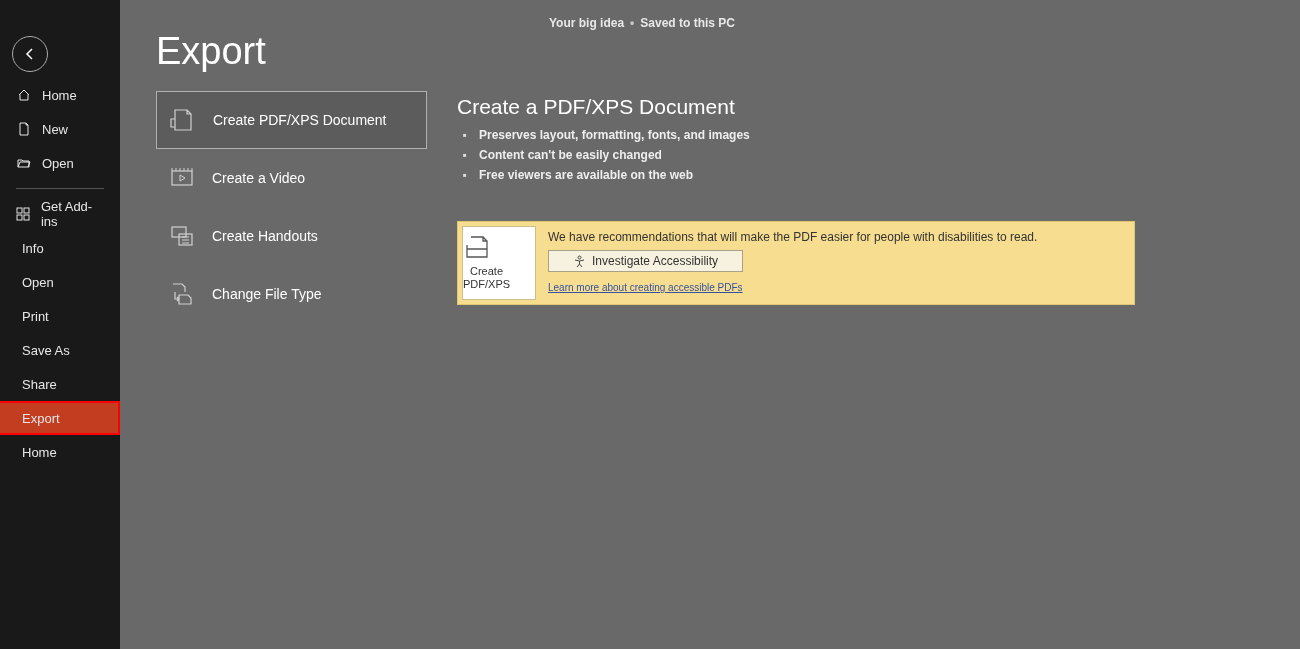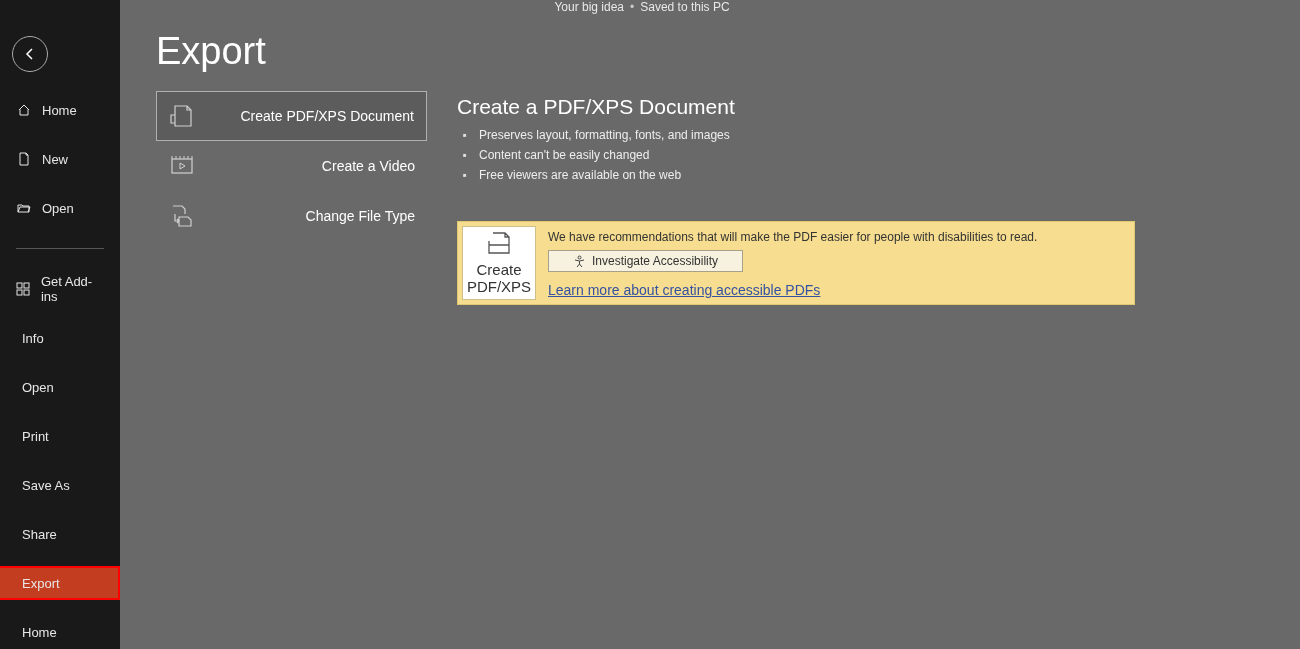--- a/index.html
+++ b/index.html
@@ -11,34 +11,34 @@
     overflow: hidden;
     color: #fff;
     position: relative;
   }
   .title-bar {
     position: absolute;
     top: 0; left: 0; right: 16px;
     height: 30px;
     display: flex;
     justify-content: center;
-    align-items: flex-start;
+    align-items: flex-end;
     font-size: 12px;
     color: #e8e8e8;
+    font-weight: bold;
   }
   .title-bar .sep { margin: 0 6px; color: #c8c8c8; }
   .sidebar {
     position: absolute;
     top: 0; left: 0; bottom: 0;
     width: 120px;
     background: #191919;
     display: flex;
     flex-direction: column;
     padding-top: 12px;
-    justify-content: space-between;
   }
   .back-btn {
     width: 36px; height: 36px;
     border: 1px solid #aaa;
     border-radius: 50%;
     display: flex; align-items: center; justify-content: center;
     margin: 24px 0 6px 12px;
     cursor: pointer;
   }
   .nav-item {
@@ -81,25 +81,24 @@
   .export-list {
     width: 271px;
     display: flex;
     flex-direction: column;
   }
   .export-opt {
     display: flex;
     align-items: center;
     gap: 16px;
     padding: 0 12px;
-    height: 50px;
+    height: 58px;
     font-size: 14px;
     color: #fff;
     cursor: pointer;
-    justify-content: space-between;
   }
   .export-opt.selected {
     border: 1px solid #b0b0b0;
     background: #5c5c5c;
   }
   .export-opt .opt-icon {
     width: 28px; height: 28px;
     display: flex; align-items: center; justify-content: center;
     color: #d0d0d0;
   }
@@ -108,20 +107,21 @@
     font-size: 21px;
     font-weight: 400;
     color: #fff;
     margin-bottom: 6px;
   }
   .detail-list {
     list-style: none;
     padding-left: 22px;
     font-size: 12px;
     color: #eee;
+    font-weight: bold;
   }
   .detail-list li {
     position: relative;
     padding: 3px 0;
   }
   .detail-list li::before {
     content: "■";
     position: absolute;
     left: -16px;
     font-size: 6px;
@@ -138,23 +138,23 @@
     gap: 12px;
     color: #333;
   }
   .big-btn {
     background: #fff;
     border: 1px solid #cdbf8a;
     width: 74px;
     height: 74px;
     display: flex;
     flex-direction: column;
-    align-items: center;
+    align-items: flex-start;
     justify-content: center;
-    font-size: 15px;
+    font-size: 11px;
     color: #333;
     cursor: pointer;
   }
   .big-btn .lbl { text-align: center; line-height: 1.15; margin-top: 4px; }
   .rec-content {
     padding-top: 4px;
     font-size: 12px;
     color: #333;
   }
   .small-btn {
@@ -165,21 +165,21 @@
     background: #f7f2df;
     padding: 3px 24px;
     font-size: 12px;
     color: #333;
     margin: 6px 0;
     cursor: pointer;
   }
   .link {
     color: #3452a0;
     text-decoration: underline;
-    font-size: 14px;
+    font-size: 10px;
     cursor: pointer;
     display: block;
     margin-top: 4px;
   }
   svg { stroke: currentColor; fill: none; }
 </style>
 </head>
 <body>
 
 <div class="title-bar">
@@ -281,20 +281,30 @@
               <rect x="3" y="6" width="20" height="14" stroke-width="1.2"></rect>
               <path d="M11 10 L16 13 L11 16 Z" stroke-width="1"></path>
               <path d="M3 6 L3 3 M7 6 V3 M11 6 V3 M15 6 V3 M19 6 V3 M23 6 V3" stroke-width="1"></path>
             </svg>
         </span>
         <span>Create a Video</span>
       </div>
 
 
 
+      <div class="export-opt">
+        <span class="opt-icon">
+          <svg width="26" height="26" viewBox="0 0 26 26">
+              <rect x="3" y="4" width="14" height="10" stroke-width="1.2"></rect>
+              <rect x="10" y="11" width="13" height="11" stroke-width="1.2"></rect>
+              <path d="M13 14 H20 M13 17 H20 M13 20 H20" stroke-width="1"></path>
+            </svg>
+        </span>
+        <span>Create Handouts</span>
+      </div>
 
       <div class="export-opt">
         <span class="opt-icon">
           <svg width="26" height="26" viewBox="0 0 26 26">
               <path d="M4 3 H13 L16 6 V11 M10 14 H19 L22 17 V23 H10 Z M6 11 L6 18 L10 18 M8 16 L10 18 L8 20" stroke-width="1.2"></path>
             </svg>
         </span>
         <span>Change File Type</span>
       </div>
     </div>

